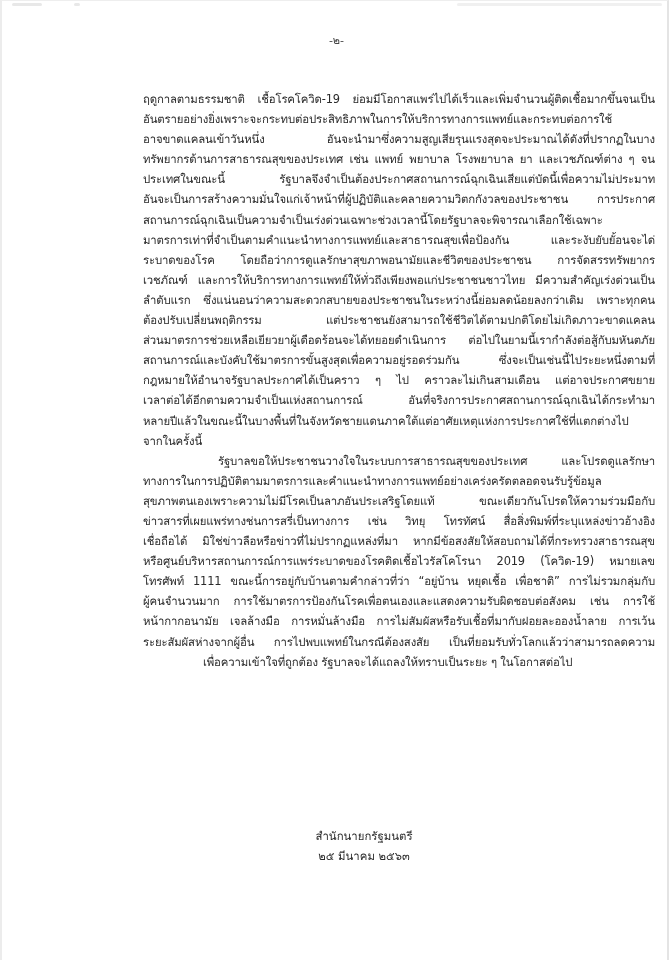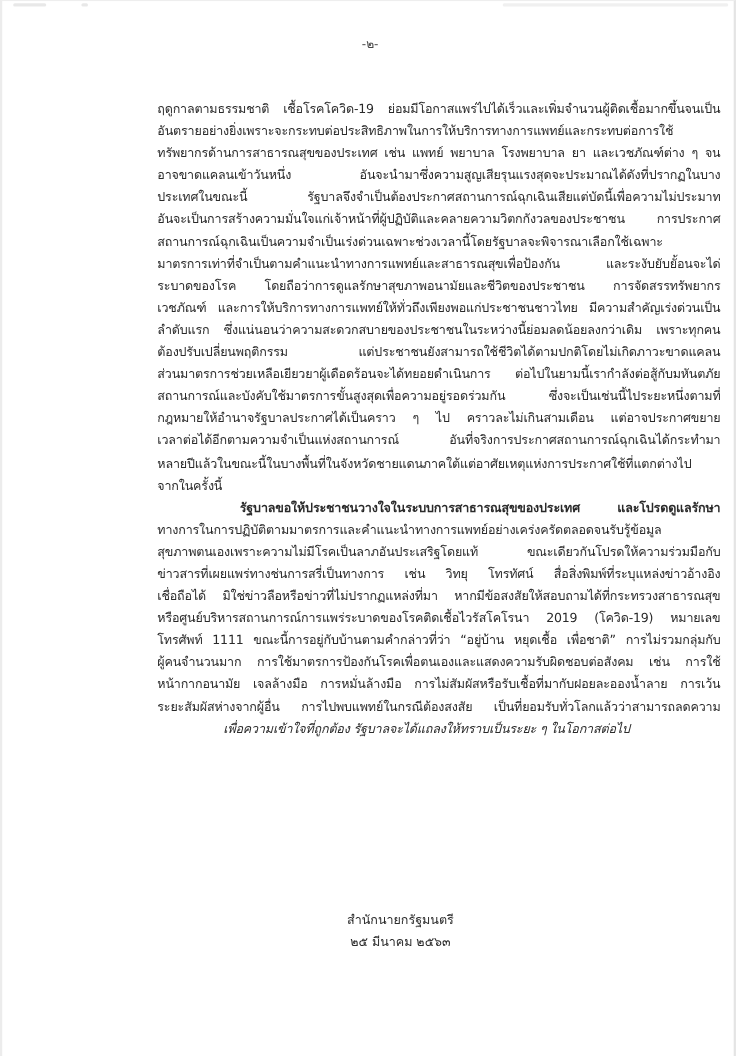--- a/index.html
+++ b/index.html
@@ -55,25 +55,23 @@
       white-space: nowrap;
       text-align: justify;
       text-align-last: justify;
       letter-spacing: -0.15px;
     }
     .line.last {
       text-align-last: left;
     }
     .line.indent {
       padding-left: 75px;
-      font-weight: bold;
     }
     .line.indent-small {
       padding-left: 60px;
-      font-style: italic;
     }
     .signature {
       position: absolute;
       left: 0;
       width: 669px;
       text-align: center;
       font-size: 11.4px;
       line-height: 20px;
     }
     .signature .sig-line {
@@ -87,22 +85,22 @@
   <div class="scan-smudge" style="left:10px;width:30px;"></div>
   <div class="scan-smudge" style="left:72px;width:6px;"></div>
   <div class="scan-smudge" style="left:455px;width:205px;opacity:.5;"></div>
 
   <div class="page-number">-๒-</div>
 
   <div class="body-text">
     <div>
       <div class="line">ฤดูกาลตามธรรมชาติ เชื้อโรคโควิด-19 ย่อมมีโอกาสแพร่ไปได้เร็วและเพิ่มจำนวนผู้ติดเชื้อมากขึ้นจนเป็น</div>
       <div class="line">อันตรายอย่างยิ่งเพราะจะกระทบต่อประสิทธิภาพในการให้บริการทางการแพทย์และกระทบต่อการใช้</div>
+      <div class="line">อาจขาดแคลนเข้าวันหนึ่ง อันจะนำมาซึ่งความสูญเสียรุนแรงสุดจะประมาณได้ดังที่ปรากฏในบาง</div>
       <div class="line">ทรัพยากรด้านการสาธารณสุขของประเทศ เช่น แพทย์ พยาบาล โรงพยาบาล  ยา และเวชภัณฑ์ต่าง ๆ จน</div>
-      <div class="line">อาจขาดแคลนเข้าวันหนึ่ง อันจะนำมาซึ่งความสูญเสียรุนแรงสุดจะประมาณได้ดังที่ปรากฏในบาง</div>
       <div class="line">ประเทศในขณะนี้  รัฐบาลจึงจำเป็นต้องประกาศสถานการณ์ฉุกเฉินเสียแต่บัดนี้เพื่อความไม่ประมาท</div>
       <div class="line">อันจะเป็นการสร้างความมั่นใจแก่เจ้าหน้าที่ผู้ปฏิบัติและคลายความวิตกกังวลของประชาชน การประกาศ</div>
       <div class="line">สถานการณ์ฉุกเฉินเป็นความจำเป็นเร่งด่วนเฉพาะช่วงเวลานี้โดยรัฐบาลจะพิจารณาเลือกใช้เฉพาะ</div>
       <div class="line">มาตรการเท่าที่จำเป็นตามคำแนะนำทางการแพทย์และสาธารณสุขเพื่อป้องกัน และระงับยับยั้อนจะได่</div>
       <div class="line">ระบาดของโรค โดยถือว่าการดูแลรักษาสุขภาพอนามัยและชีวิตของประชาชน การจัดสรรทรัพยากร</div>
       <div class="line">เวชภัณฑ์ และการให้บริการทางการแพทย์ให้ทั่วถึงเพียงพอแก่ประชาชนชาวไทย มีความสำคัญเร่งด่วนเป็น</div>
       <div class="line">ลำดับแรก ซึ่งแน่นอนว่าความสะดวกสบายของประชาชนในระหว่างนี้ย่อมลดน้อยลงกว่าเดิม เพราะทุกคน</div>
       <div class="line">ต้องปรับเปลี่ยนพฤติกรรม แต่ประชาชนยังสามารถใช้ชีวิตได้ตามปกติโดยไม่เกิดภาวะขาดแคลน</div>
       <div class="line">ส่วนมาตรการช่วยเหลือเยียวยาผู้เดือดร้อนจะได้ทยอยดำเนินการ ต่อไปในยามนี้เรากำลังต่อสู้กับมหันตภัย</div>
       <div class="line">สถานการณ์และบังคับใช้มาตรการขั้นสูงสุดเพื่อความอยู่รอดร่วมกัน ซึ่งจะเป็นเช่นนี้ไประยะหนึ่งตามที่</div>

